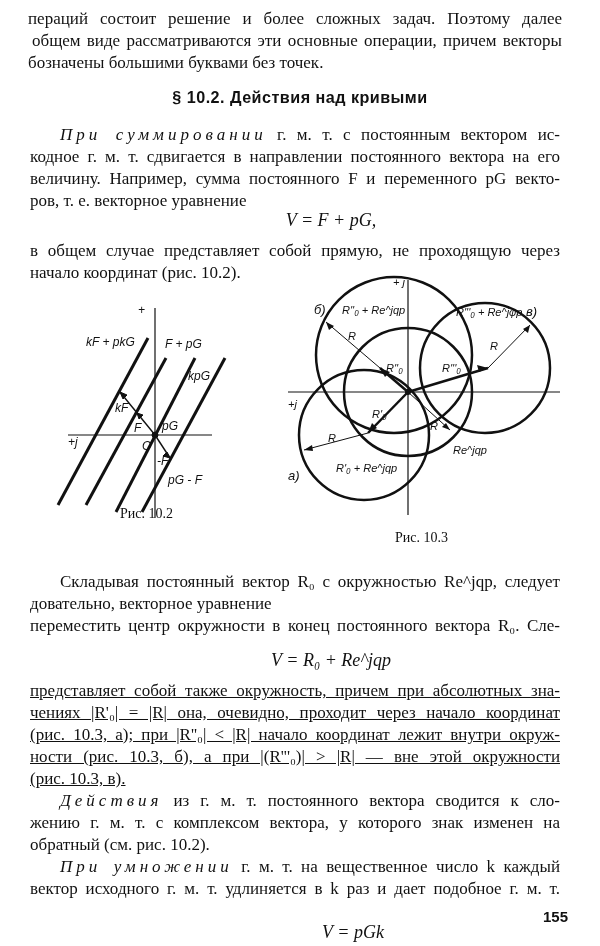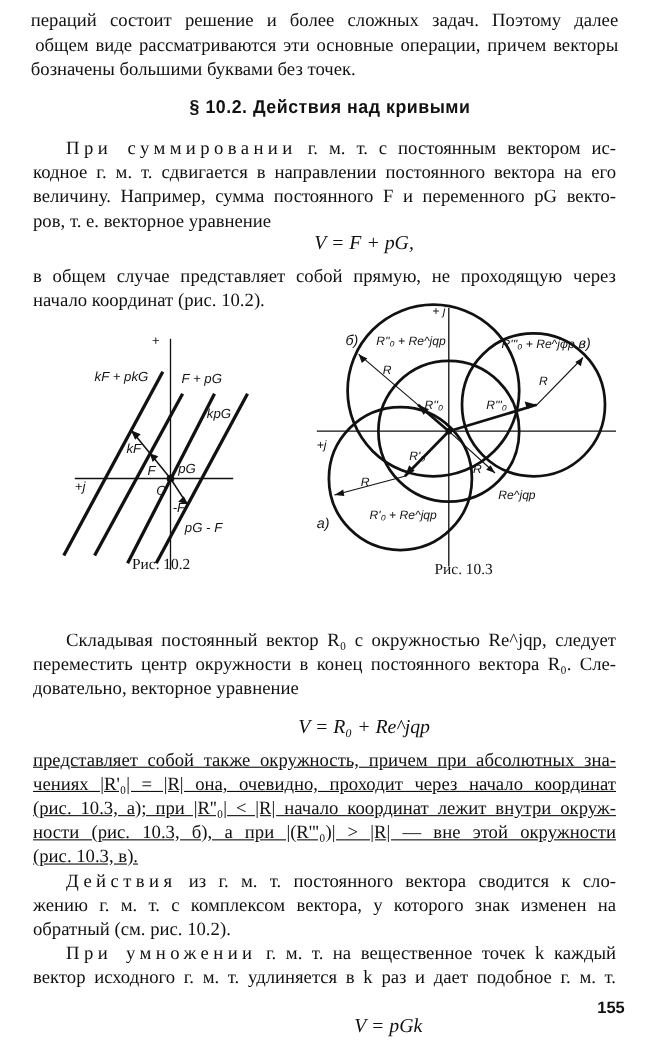--- a/index.html
+++ b/index.html
@@ -9,21 +9,21 @@
       color: #111;
     }
     .page { position: absolute; left: 0; top: 0; width: 600px; height: 946px; }
     .para {
       position: absolute; left: 30px; width: 530px;
       font-size: 17px; line-height: 22px; text-align: justify;
       margin: 0;
     }
     .line { display: block; white-space: nowrap; text-align: justify; text-align-last: justify; }
     .line.last { text-align-last: left; }
-    .spaced { letter-spacing: 4px; }
+    .spaced { letter-spacing: 4px; font-style: italic; }
     .heading {
       position: absolute; left: 0; width: 600px; top: 88px; text-align: center;
       font-family: "Liberation Sans", "DejaVu Sans", sans-serif;
       font-weight: bold; font-size: 17px; letter-spacing: 0.5px; transform: scaleX(0.95);
     }
     .formula {
       position: absolute; left: 0; width: 600px; text-align: center;
       font-size: 18px; font-style: italic; margin-left: 31px;
     }
     .caption {
@@ -139,45 +139,45 @@
       <text x="92" y="148">R'₀</text>
       <text x="106" y="102">R''₀</text>
       <text x="162" y="102">R'''₀</text>
       <text x="48" y="172">R</text>
       <text x="68" y="70">R</text>
       <text x="210" y="80">R</text>
       <text x="150" y="160">R</text>
       <text x="173" y="184">Re^jqp</text>
     </g>
   </svg>
-  <div class="caption" style="left:395px; top:511px;">Рис. 10.3</div>
+  <div class="caption" style="left:395px; top:530px;">Рис. 10.3</div>
 
   <div class="para" style="top:571px;">
     <span class="line" style="padding-left:30px;">Складывая постоянный вектор R₀ с окружностью Re^jqp, следует</span>
+    <span class="line last">довательно, векторное уравнение</span>
     <span class="line">переместить центр окружности в конец постоянного вектора R₀. Сле-</span>
-    <span class="line last">довательно, векторное уравнение</span>
   </div>
 
   <div class="formula" style="top:650px;">V = R₀ + Re^jqp</div>
 
   <div class="para" style="top:680px;text-decoration:underline;">
     <span class="line">представляет собой также окружность, причем при абсолютных зна-</span>
     <span class="line">чениях |R'₀| = |R| она, очевидно, проходит через начало координат</span>
     <span class="line">(рис. 10.3, а); при |R''₀| &lt; |R| начало координат лежит внутри окруж-</span>
     <span class="line">ности (рис. 10.3, б), а при |(R'''₀)| &gt; |R| — вне этой окружности</span>
     <span class="line last">(рис. 10.3, в).</span>
   </div>
 
   <div class="para" style="top:790px;">
     <span class="line" style="padding-left:30px;"><span class="spaced">Действия</span><span> из г. м. т. постоянного вектора сводится к сло-</span></span>
     <span class="line">жению г. м. т. с комплексом вектора, у которого знак изменен на</span>
     <span class="line last">обратный (см. рис. 10.2).</span>
   </div>
 
   <div class="para" style="top:856px;">
-    <span class="line" style="padding-left:30px;"><span class="spaced">При умножении</span><span> г. м. т. на вещественное точек k каждый</span></span>
+    <span class="line" style="padding-left:30px;"><span class="spaced">При умножении</span><span> г. м. т. на вещественное число k каждый</span></span>
     <span class="line">вектор исходного г. м. т. удлиняется в k раз и дает подобное г. м. т.</span>
   </div>
 
   <div class="formula" style="top:922px;padding-left:22px;">V = pGk</div>
 
   <div class="pagenum">155</div>
 </div>
 
 </body></html>

